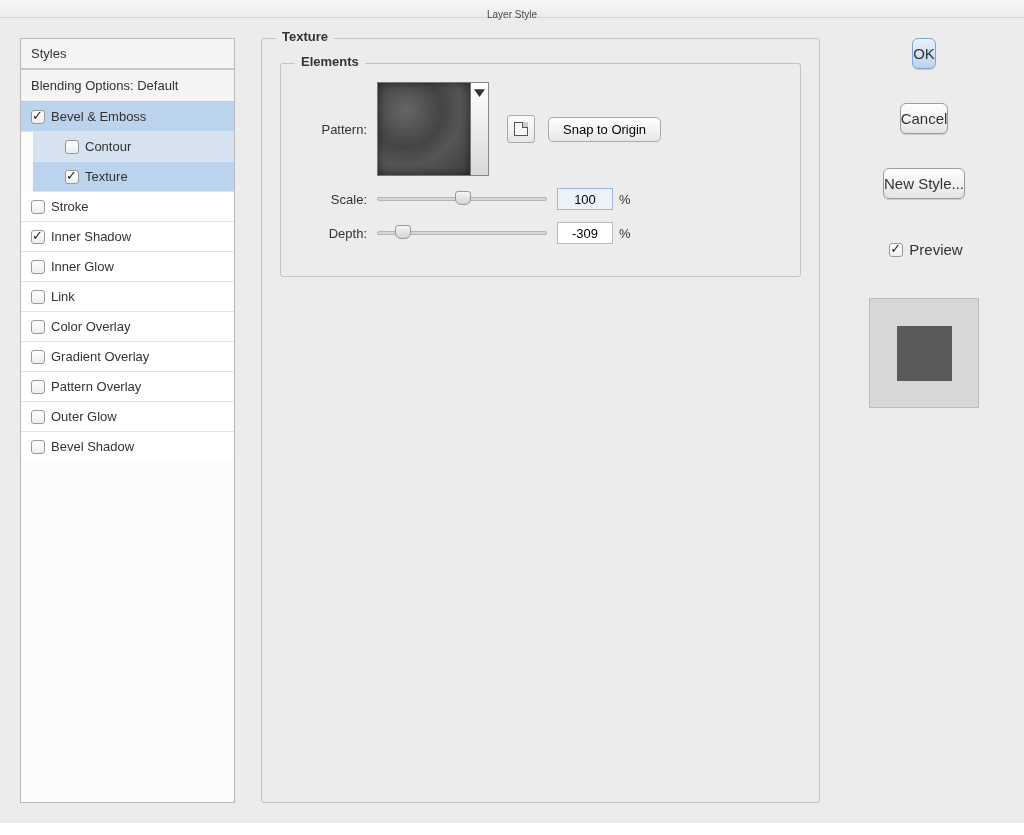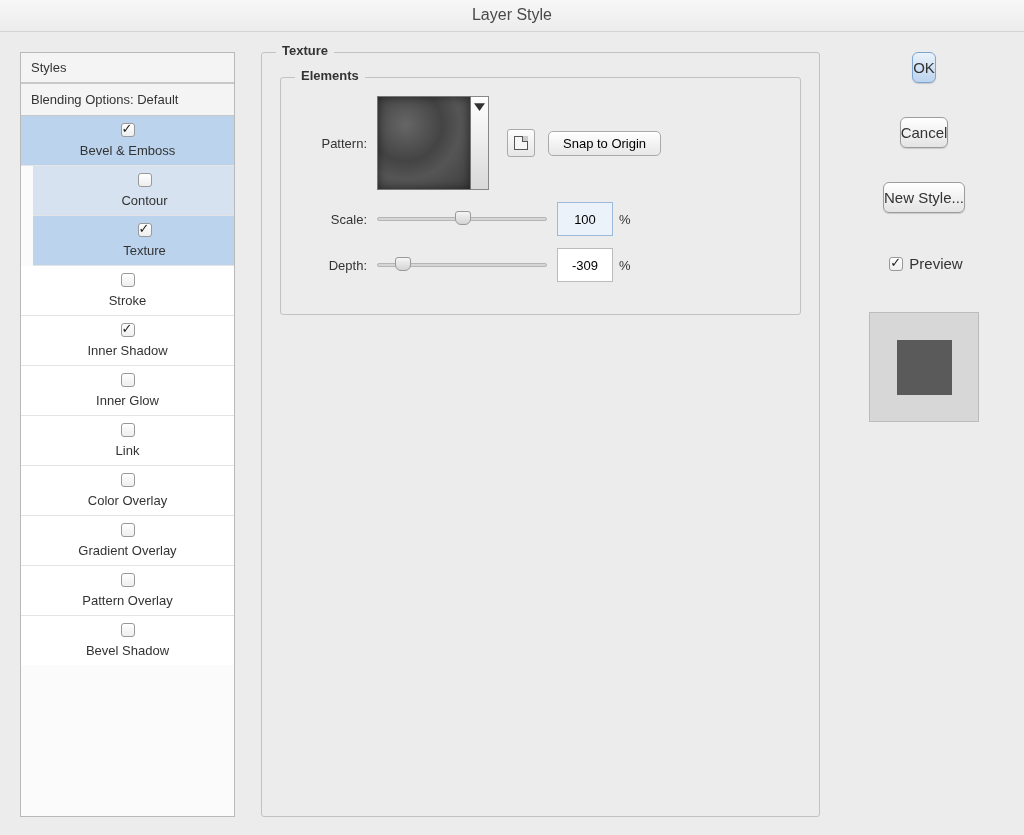--- a/index.html
+++ b/index.html
@@ -5,24 +5,24 @@
   * { box-sizing: border-box; margin: 0; padding: 0; }
   body {
     font-family: "Lucida Grande", "Helvetica Neue", Arial, sans-serif;
     font-size: 13px;
     background: #ffffff;
     width: 1024px;
     height: 835px;
     color: #333;
   }
   .titlebar {
-    height: 32px;
+    height: 18px;
     line-height: 30px;
     text-align: center;
-    font-size: 16px;
+    font-size: 10px;
     color: #4a4a4a;
     background: linear-gradient(#f7f7f7, #ececec);
     border-bottom: 1px solid #d4d4d4;
   }
   .dialog-body {
     display: flex;
     padding: 20px 20px 20px 20px;
     height: calc(835px - 30px);
     background: #ececec;
   }
@@ -46,21 +46,20 @@
     font-size: 13px;
   }
   .style-row {
     display: flex;
     align-items: center;
     padding: 7px 10px;
     border-bottom: 1px solid #e4e4e4;
     background: #fff;
     gap: 6px;
     cursor: default;
-    flex-direction: column;
   }
   .style-row.indent { padding-left: 32px; margin-left: 12px; }
   .style-row.lit { background: #bbd3ec; }
   .style-row.soft { background: #d6e2ef; }
   .chk {
     width: 14px;
     height: 14px;
     border: 1px solid #999;
     border-radius: 3px;
     background: linear-gradient(#fff,#eee);
@@ -162,21 +161,21 @@
   .slider-track {
     position:absolute; top:7px; left:0; right:0; height:4px;
     background:#d6d6d6; border:1px solid #b5b5b5; border-radius:2px;
   }
   .slider-thumb {
     position:absolute; top:1px; width:16px; height:14px;
     background:linear-gradient(#f5f5f5,#d4d4d4);
     border:1px solid #999; border-radius:3px 3px 6px 6px;
   }
   .num-input {
-    width: 56px; height:34px; border:1px solid #9cb9d9;
+    width: 56px; height:22px; border:1px solid #9cb9d9;
     background:#ecf2fa; text-align:center;
     font-family:inherit; font-size:13px;
   }
   .num-input.plain { border:1px solid #bbb; background:#fff; }
   .unit { margin-left: 6px; }
 
   .inline-checks { display:flex; gap:24px; margin-left:76px; margin-top:6px; align-items:center;}
   .lbl-chk { display:flex; align-items:center; gap:6px; }
 
   
@@ -245,20 +244,24 @@
       <span class="chk"></span>
       <span>Color Overlay</span>
     </div>
     <div class="style-row">
       <span class="chk"></span>
       <span>Gradient Overlay</span>
     </div>
     <div class="style-row">
       <span class="chk"></span>
       <span>Pattern Overlay</span>
+    </div>
+    <div class="style-row">
+      <span class="chk"></span>
+      <span>Outer Glow</span>
     </div>
     <div class="style-row" style="border-bottom:none;">
       <span class="chk"></span>
       <span>Bevel Shadow</span>
     </div>
   </div>
 
   <div class="center-col">
     <div class="fieldset">
       <div class="legend">Texture</div>

